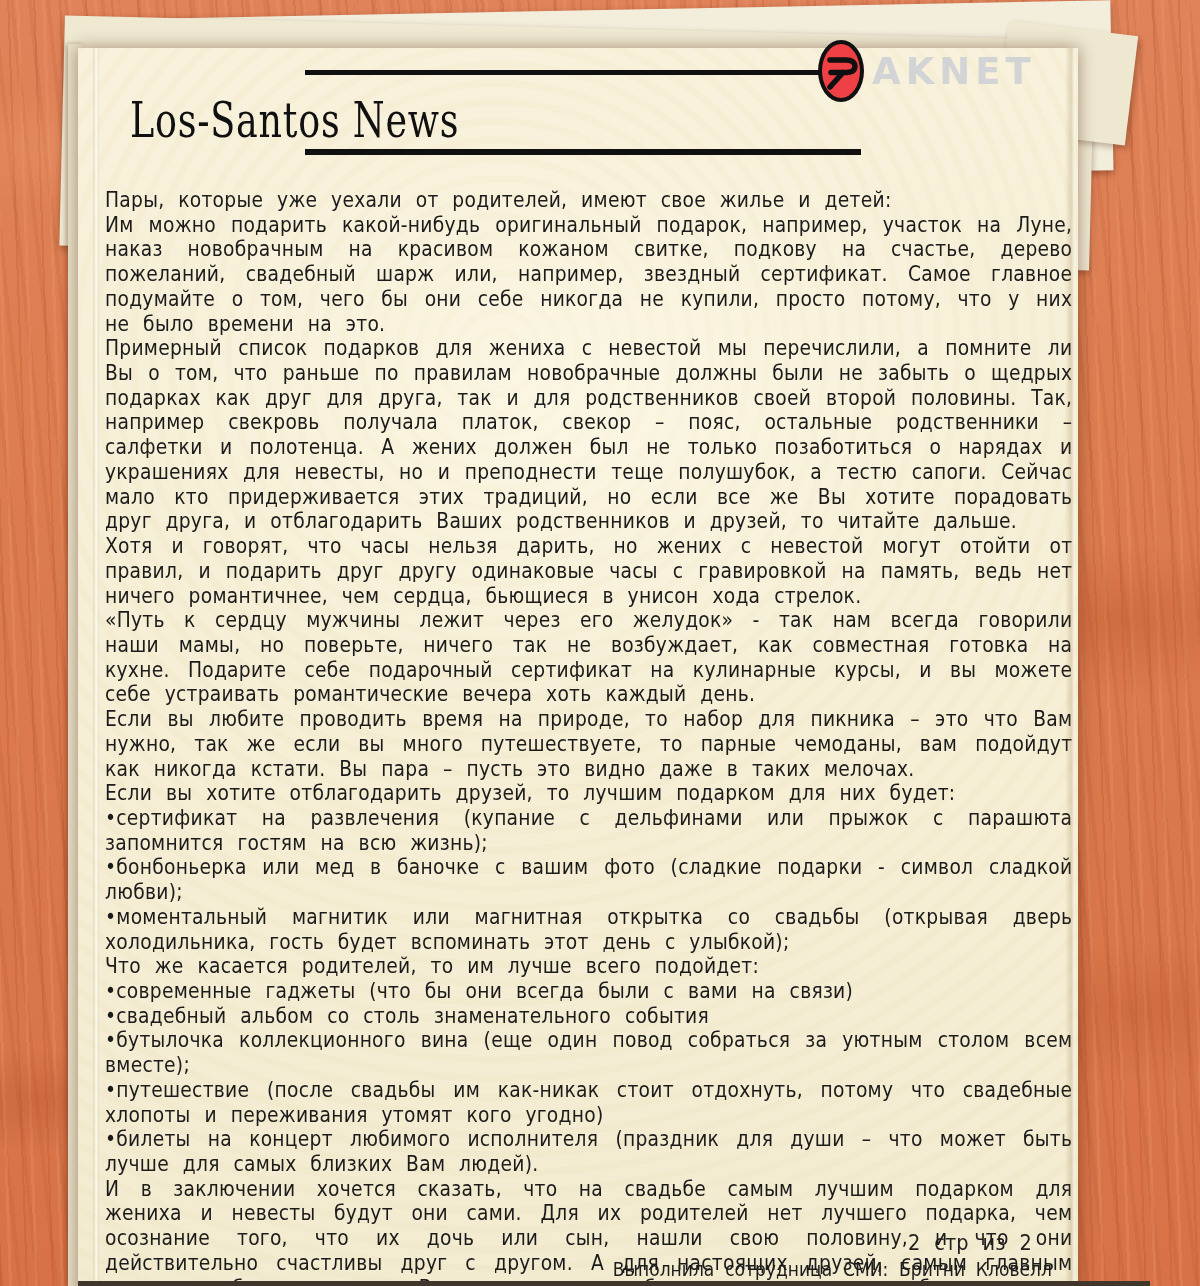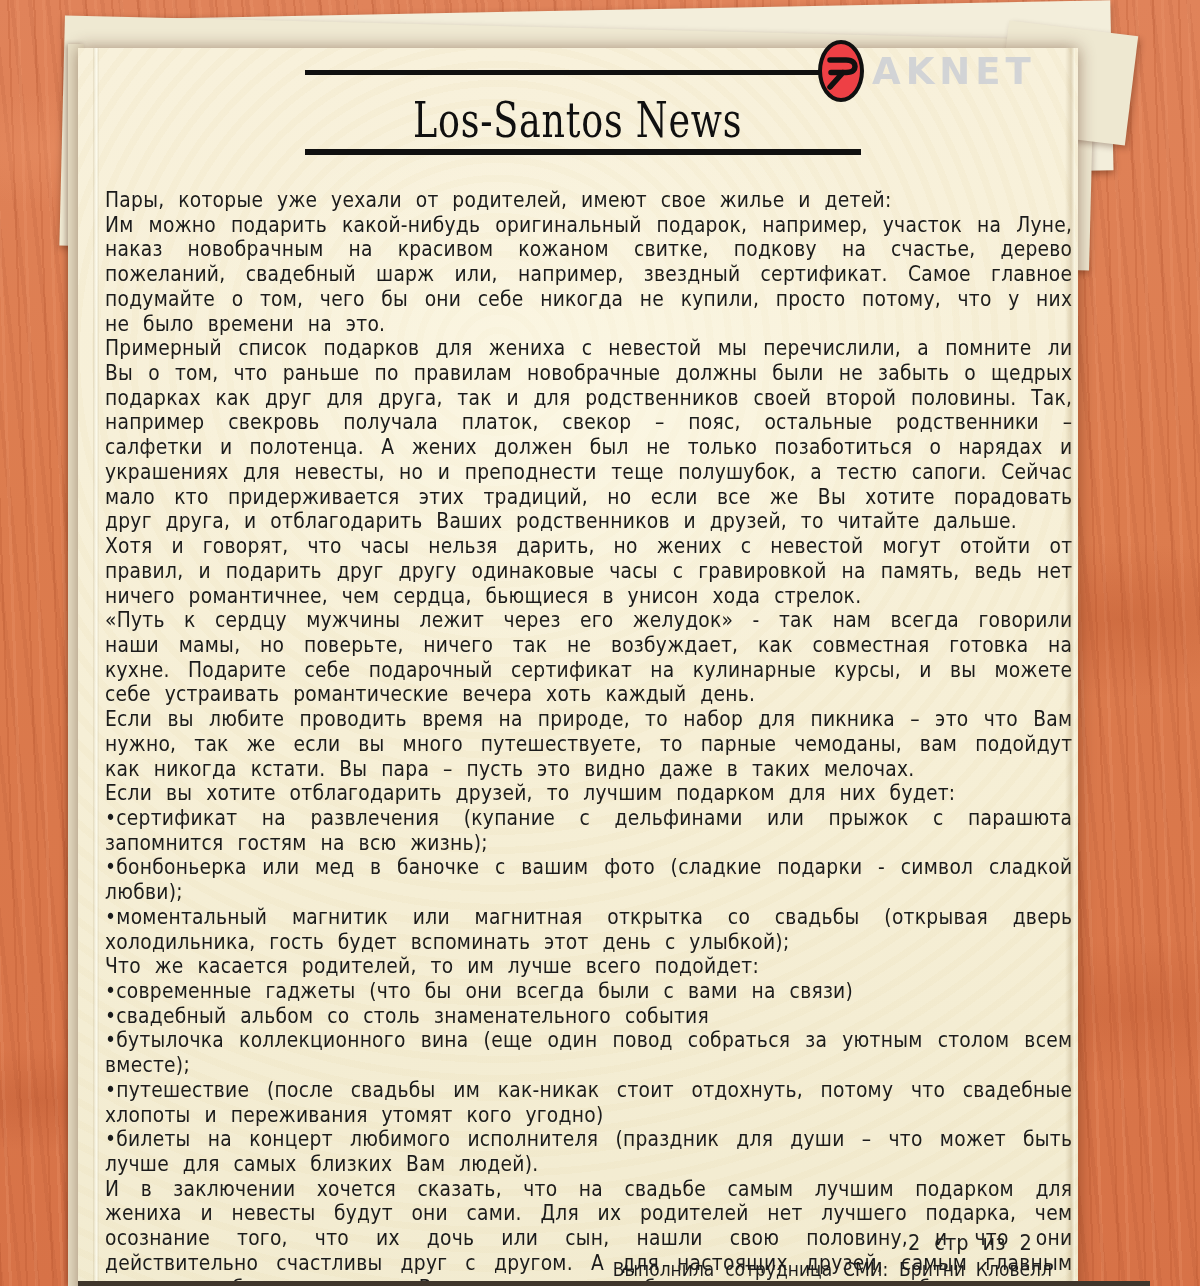--- a/index.html
+++ b/index.html
@@ -76,21 +76,21 @@
     border:4px solid #101010;
     display:flex;align-items:center;justify-content:center;
     z-index:3;
   }
   .wordmark{
     position:absolute;left:794px;top:2px;
     font-size:37px;font-weight:bold;letter-spacing:5px;
     color:var(--wordmark-gray,#cccfd6);opacity:.85;
     z-index:2;white-space:nowrap;
   }
-  .title-wrap{position:absolute;left:0;width:100%;top:44px;text-align:center;text-decoration:underline;}
+  .title-wrap{position:absolute;left:0;width:100%;top:44px;text-decoration:underline;}
   .title{
     display:inline-block;
     font-family:"DejaVu Serif","Liberation Serif",serif;
     font-size:48px;color:#101010;letter-spacing:1px;
     transform:scaleX(0.76);transform-origin:center top;
     white-space:nowrap;
   }
   
   .article{
     position:absolute;left:27px;top:140px;width:1138px;

